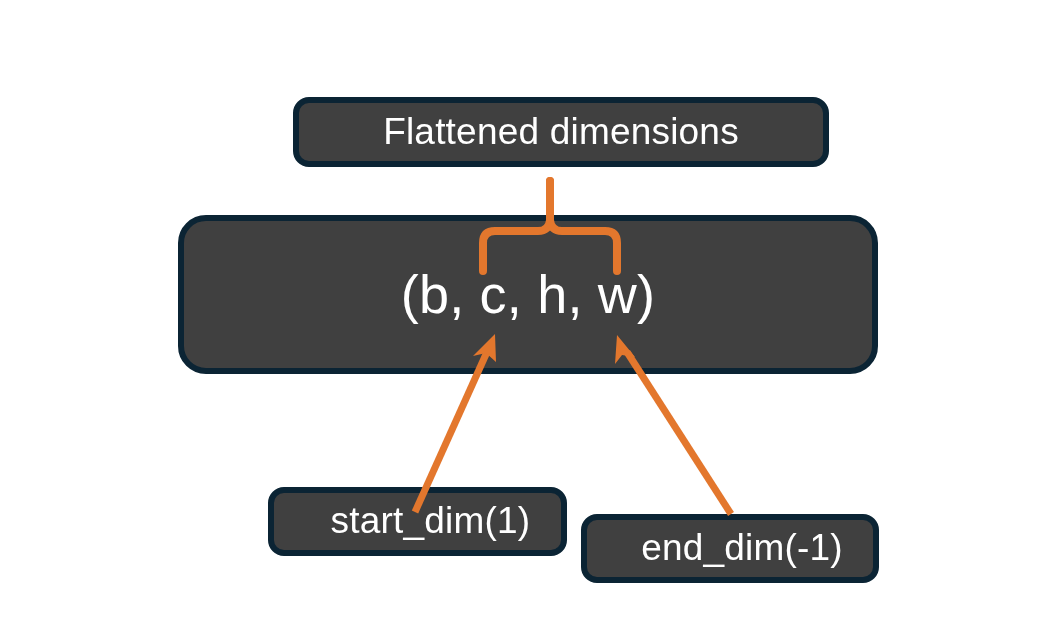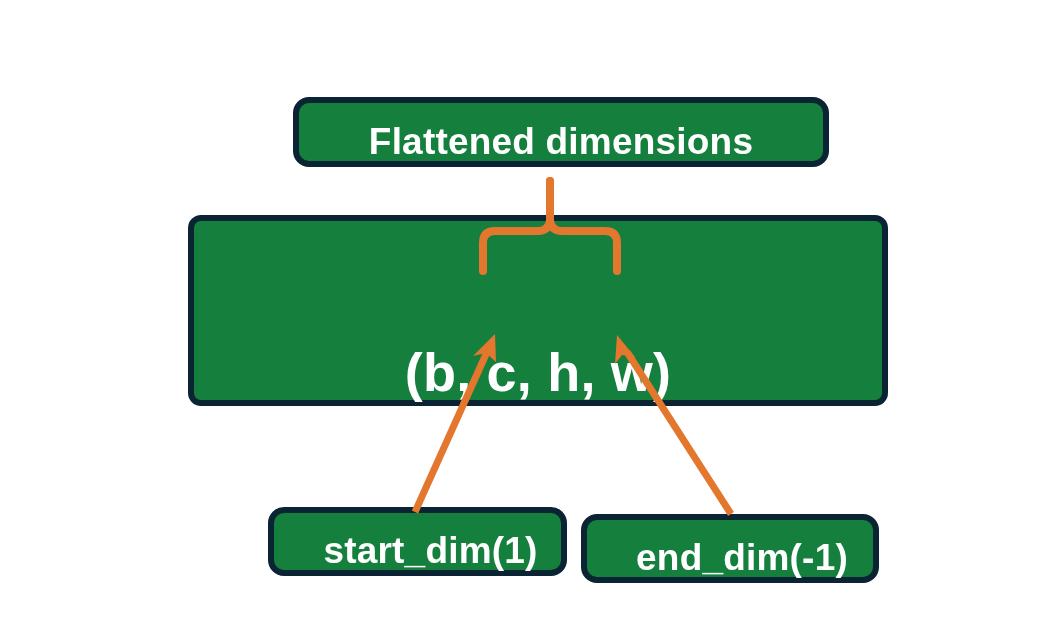--- a/index.html
+++ b/index.html
@@ -14,58 +14,58 @@
     position: relative;
     width: 1038px;
     height: 632px;
     background: #ffffff;
     overflow: hidden;
   }
   .node-box {
     position: absolute;
     box-sizing: border-box;
     display: flex;
-    align-items: flex-end;
+    align-items: center;
     justify-content: center;
-    background: #15803d;
+    background: #404040;
     border: 6px solid #0B2434;
     border-radius: 18px;
     color: #ffffff;
     font-family: "Liberation Sans", sans-serif;
-    font-weight: 700;
+    font-weight: 400;
     letter-spacing: 0.2px;
     line-height: 1;
     white-space: nowrap;
     z-index: 2;
   }
   .node-label {
     display: block;
     transform: translateY(-1px);
   }
 
   
   #box-flattened {
     left: 293px;
     top: 97px;
     width: 536px;
     height: 70px;
     font-size: 37px;
     border-radius: 16px;
   }
   #box-shape {
-    left: 188px;
+    left: 178px;
     top: 215px;
     width: 700px;
-    height: 191px;
+    height: 159px;
     font-size: 54px;
-    border-radius: 13px;
+    border-radius: 28px;
   }
   #box-start-dim {
     left: 268px;
-    top: 507px;
+    top: 487px;
     width: 299px;
     height: 69px;
     font-size: 37px;
     border-radius: 16px;
     padding-left: 26px;
   }
   #box-end-dim {
     left: 581px;
     top: 514px;
     width: 298px;

